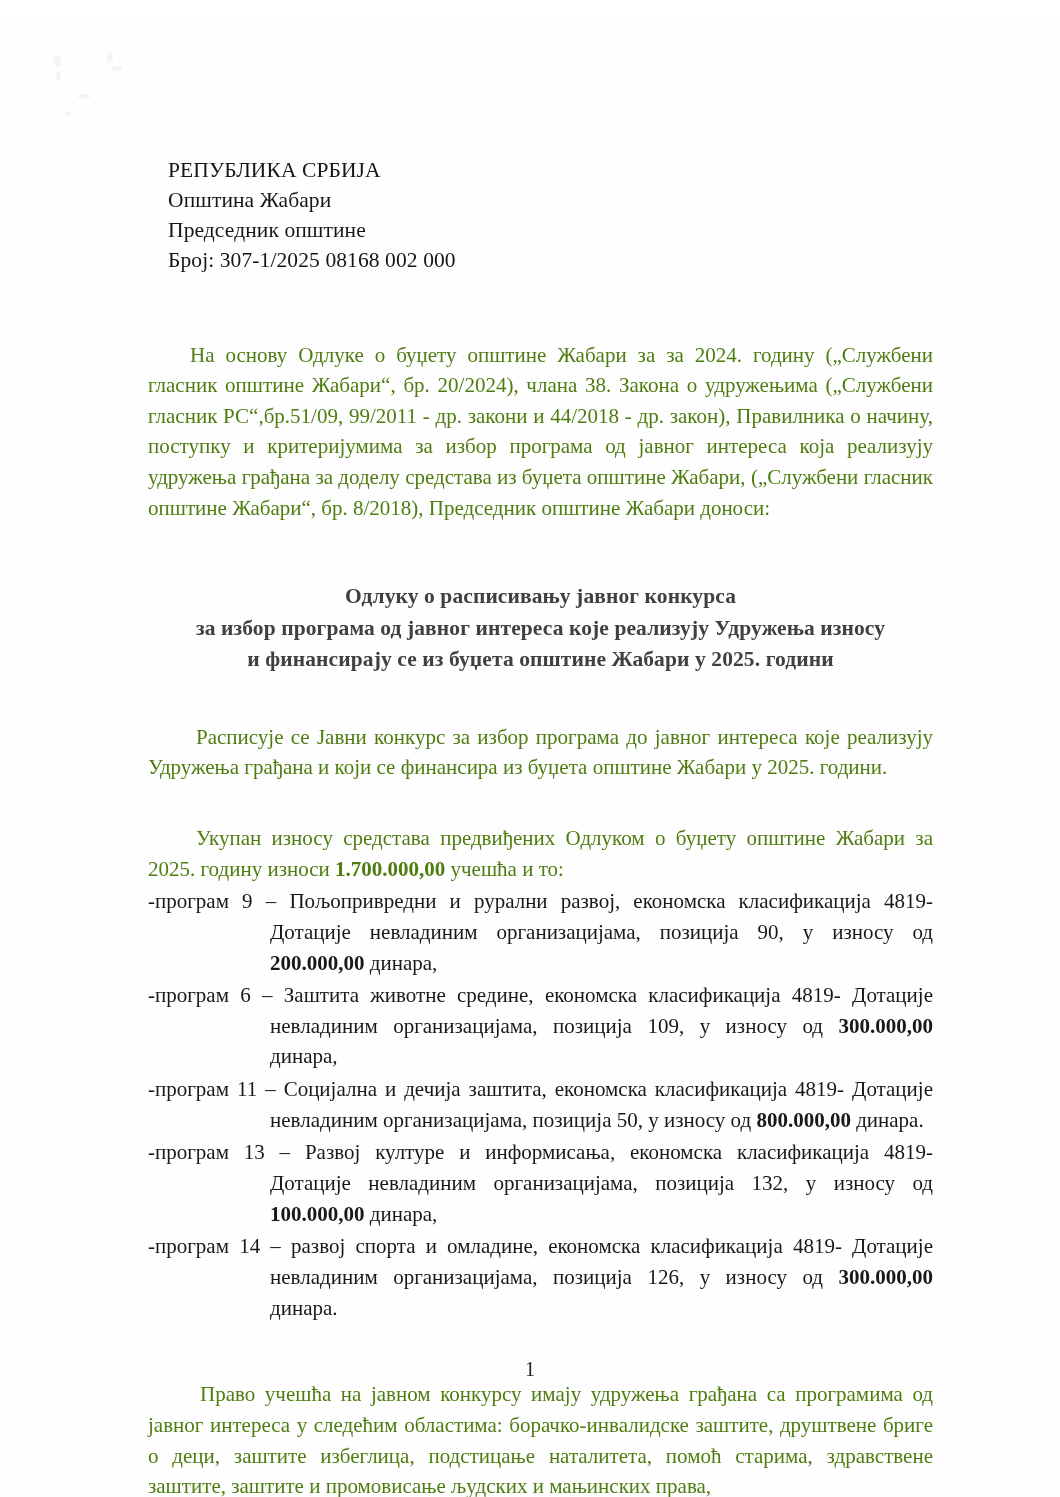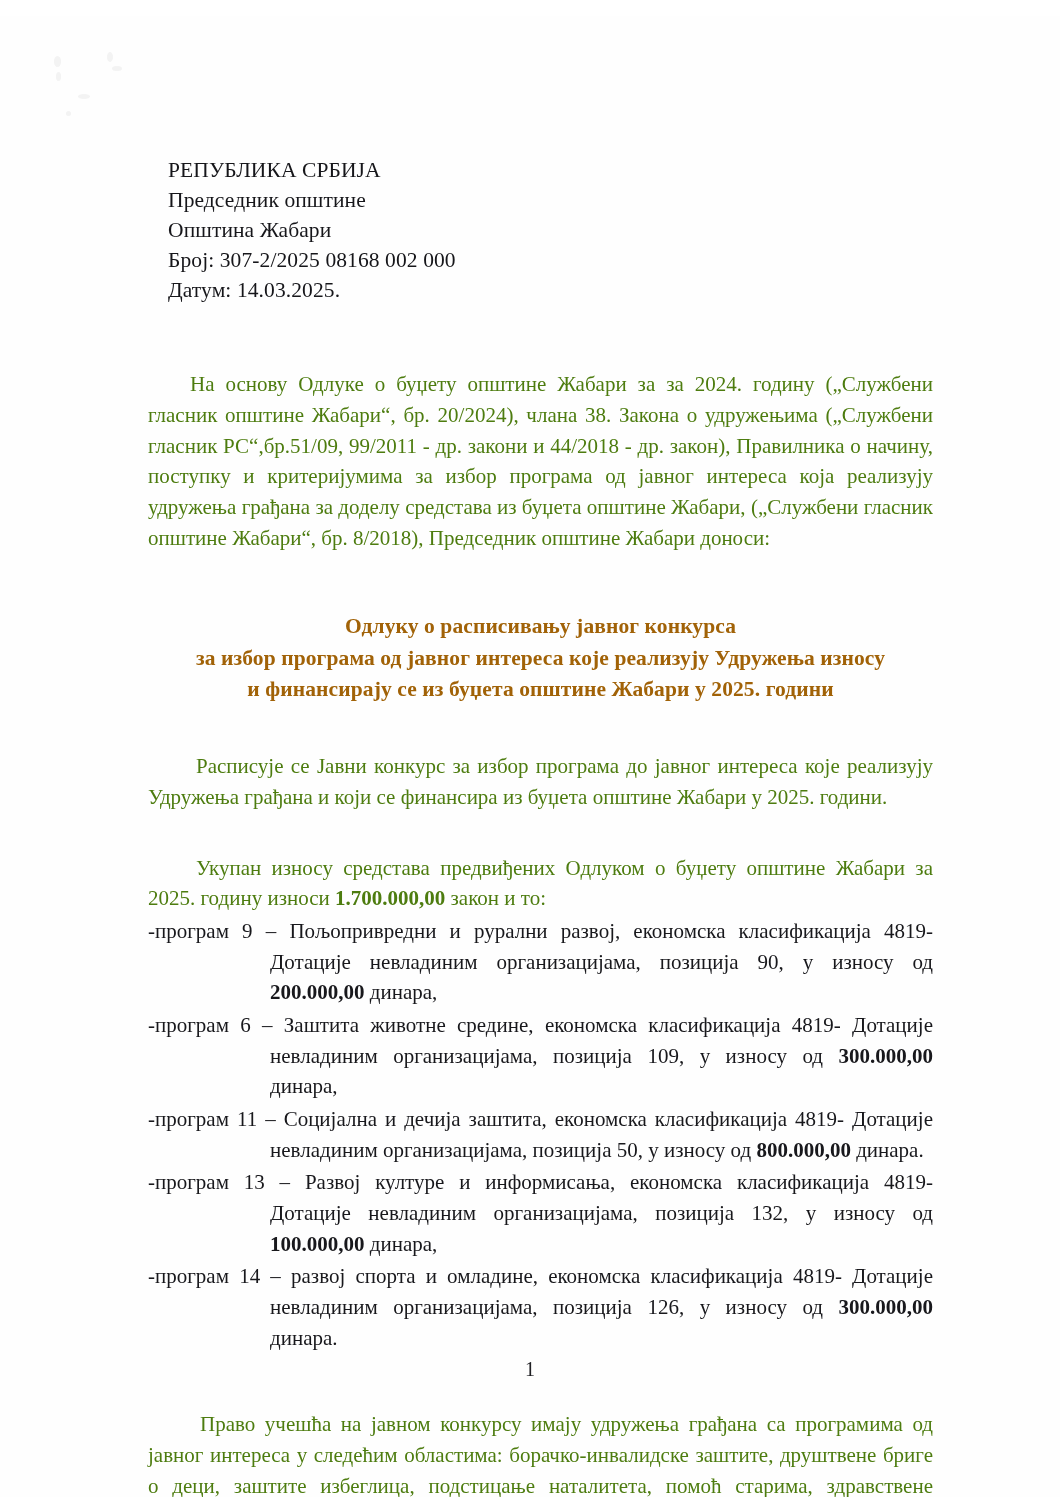--- a/index.html
+++ b/index.html
@@ -54,21 +54,21 @@
   .para.first-intro {
     margin-top: 64px;
     text-indent: 42px;
   }
   .title-block {
     margin-top: 58px;
     text-align: center;
     font-weight: bold;
     font-size: 21.5px;
     line-height: 1.46;
-    color: #a16207;
+    color: #404040;
   }
   .title-block .t1 { letter-spacing: .1px; }
   .title-block .t2 { letter-spacing: .1px; }
   .title-block .t3 { letter-spacing: .1px; text-align: center; }
   .para.p-raspisuje {
     margin-top: 46px;
     text-indent: 48px;
   }
   .para.p-ukupan {
     margin-top: 40px;
@@ -114,38 +114,37 @@
   <span class="scan-speck" style="left:56px; top:56px; width:5px; height:9px;"></span>
   <span class="scan-speck" style="left:107px; top:36px; width:6px; height:10px;"></span>
   <span class="scan-speck" style="left:112px; top:50px; width:10px; height:5px;"></span>
   <span class="scan-speck" style="left:78px; top:78px; width:12px; height:5px;"></span>
   <span class="scan-speck" style="left:66px; top:95px; width:5px; height:5px;"></span>
 
   <div class="doc-body">
 
     <div class="letterhead">
       <div>РЕПУБЛИКА СРБИЈА</div>
+      <div>Општина Жабари</div>
       <div>Председник општине</div>
-      <div>Општина Жабари</div>
-      <div>Број: 307-2/2025 08168 002 000</div>
-      <div>Датум: 14.03.2025.</div>
+      <div>Број: 307-1/2025 08168 002 000</div>
     </div>
 
     <p class="para first-intro">На основу Одлуке о буџету општине Жабари за за 2024. годину („Службени гласник општине Жабари“, бр. 20/2024), члана 38. Закона о удружењима („Службени гласник РС“,бр.51/09, 99/2011 - др. закони и 44/2018 - др. закон), Правилника о начину, поступку и критеријумима за избор програма од јавног интереса која реализују удружења грађана за доделу средстава из буџета општине Жабари, („Службени гласник општине Жабари“, бр. 8/2018), Председник општине Жабари доноси:</p>
 
     <div class="title-block">
       <div class="t1">Одлуку о расписивању јавног конкурса</div>
       <div class="t2">за избор програма од јавног интереса које реализују Удружења износу</div>
       <div class="t3">и финансирају се из буџета општине Жабари у 2025. години</div>
     </div>
 
     <p class="para p-raspisuje">Расписује се Јавни конкурс за избор програма до јавног интереса које реализују Удружења грађана и који се финансира из буџета општине Жабари у 2025. години.</p>
 
     <p class="para p-ukupan">
-      <span>Укупан износу средстава предвиђених Одлуком о буџету општине Жабари за 2025. годину износи </span><span class="amount">1.700.000,00</span><span> закон и то:</span>
+      <span>Укупан износу средстава предвиђених Одлуком о буџету општине Жабари за 2025. годину износи </span><span class="amount">1.700.000,00</span><span> учешћа и то:</span>
     </p>
 
     <ul class="program-list">
       <li class="program-item">
         <span class="lead">-програм  9 –  </span><span>Пољопривредни и  рурални развој, економска класификација 4819- Дотације невладиним организацијама, позиција 90, у износу од </span><span class="amount">200.000,00</span><span> динара,</span>
       </li>
       <li class="program-item">
         <span class="lead">-програм 6 –  </span><span>Заштита животне средине, економска класификација 4819- Дотације невладиним организацијама, позиција 109, у износу од </span><span class="amount">300.000,00</span><span> динара,</span>
       </li>
       <li class="program-item">

